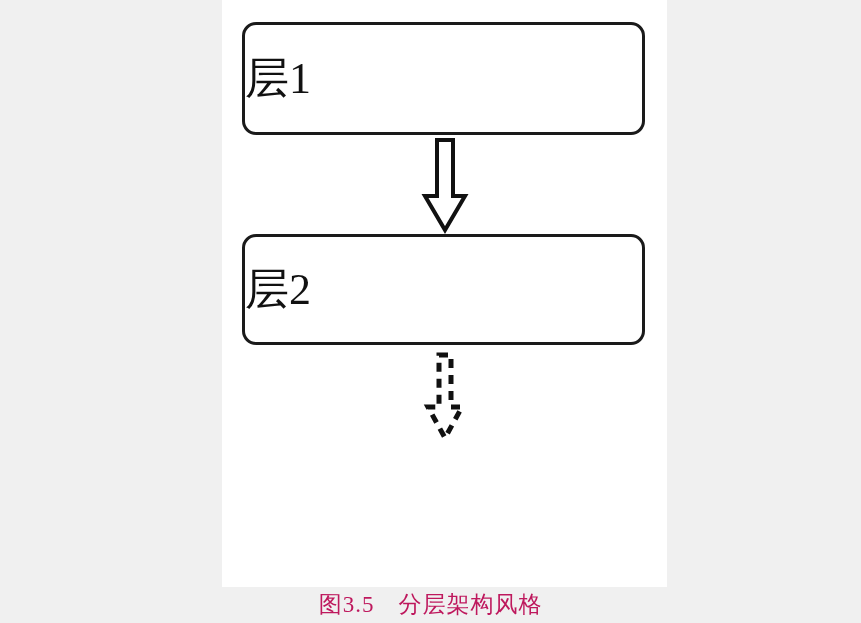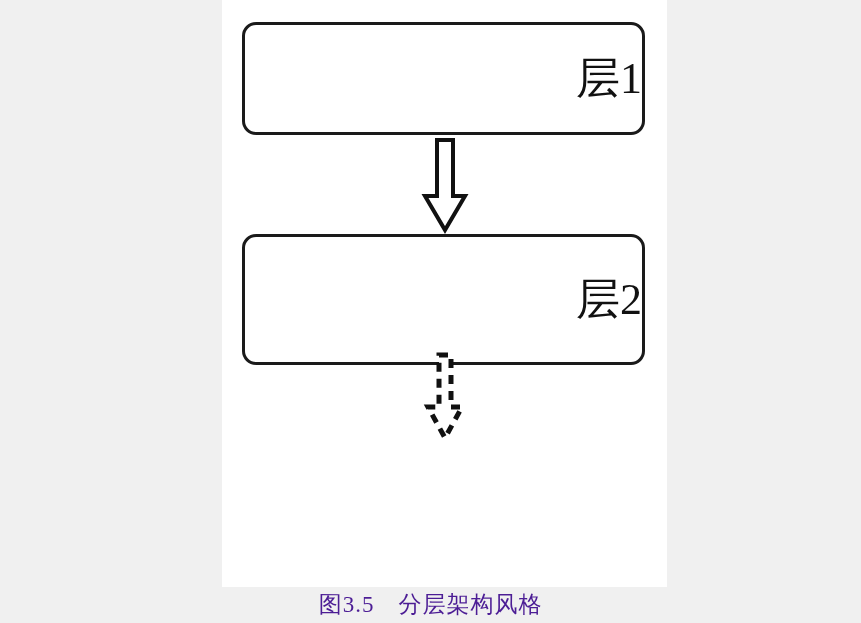--- a/index.html
+++ b/index.html
@@ -37,25 +37,24 @@
   .layer-box {
     position: absolute;
     left: 20px;            
     width: 403px;
     box-sizing: border-box;
     background: #ffffff;
     border: 3px solid #1a1a1a;
     border-radius: 14px;
     display: flex;
     align-items: center;
-    justify-content: flex-end;
-    padding-left: 16px;
+    justify-content: flex-start;
   }
   .layer-box-1 { top: 22px;  height: 113px; }
-  .layer-box-2 { top: 234px; height: 131px; }
+  .layer-box-2 { top: 234px; height: 111px; }
   .layer-box-3 { top: 447px; height: 113px; }
 
   .layer-label {
     font-family: "Liberation Serif", "DejaVu Serif", serif;
     font-size: 44px;
     line-height: 1;
     color: #111111;
     letter-spacing: 0px;
     white-space: nowrap;
     user-select: none;
@@ -98,21 +97,21 @@
 
   
   .figure-caption {
     position: absolute;
     left: 0;
     top: 589px;
     width: 861px;
     text-align: center;
     font-family: "Liberation Serif", "DejaVu Serif", serif;
     font-size: 23px;
-    color: #4c1d95;
+    color: #be185d;
     letter-spacing: 1px;
     white-space: pre;
     user-select: none;
   }
 </style>
 </head>
 <body>
 
 <div id="figure-root">
 

